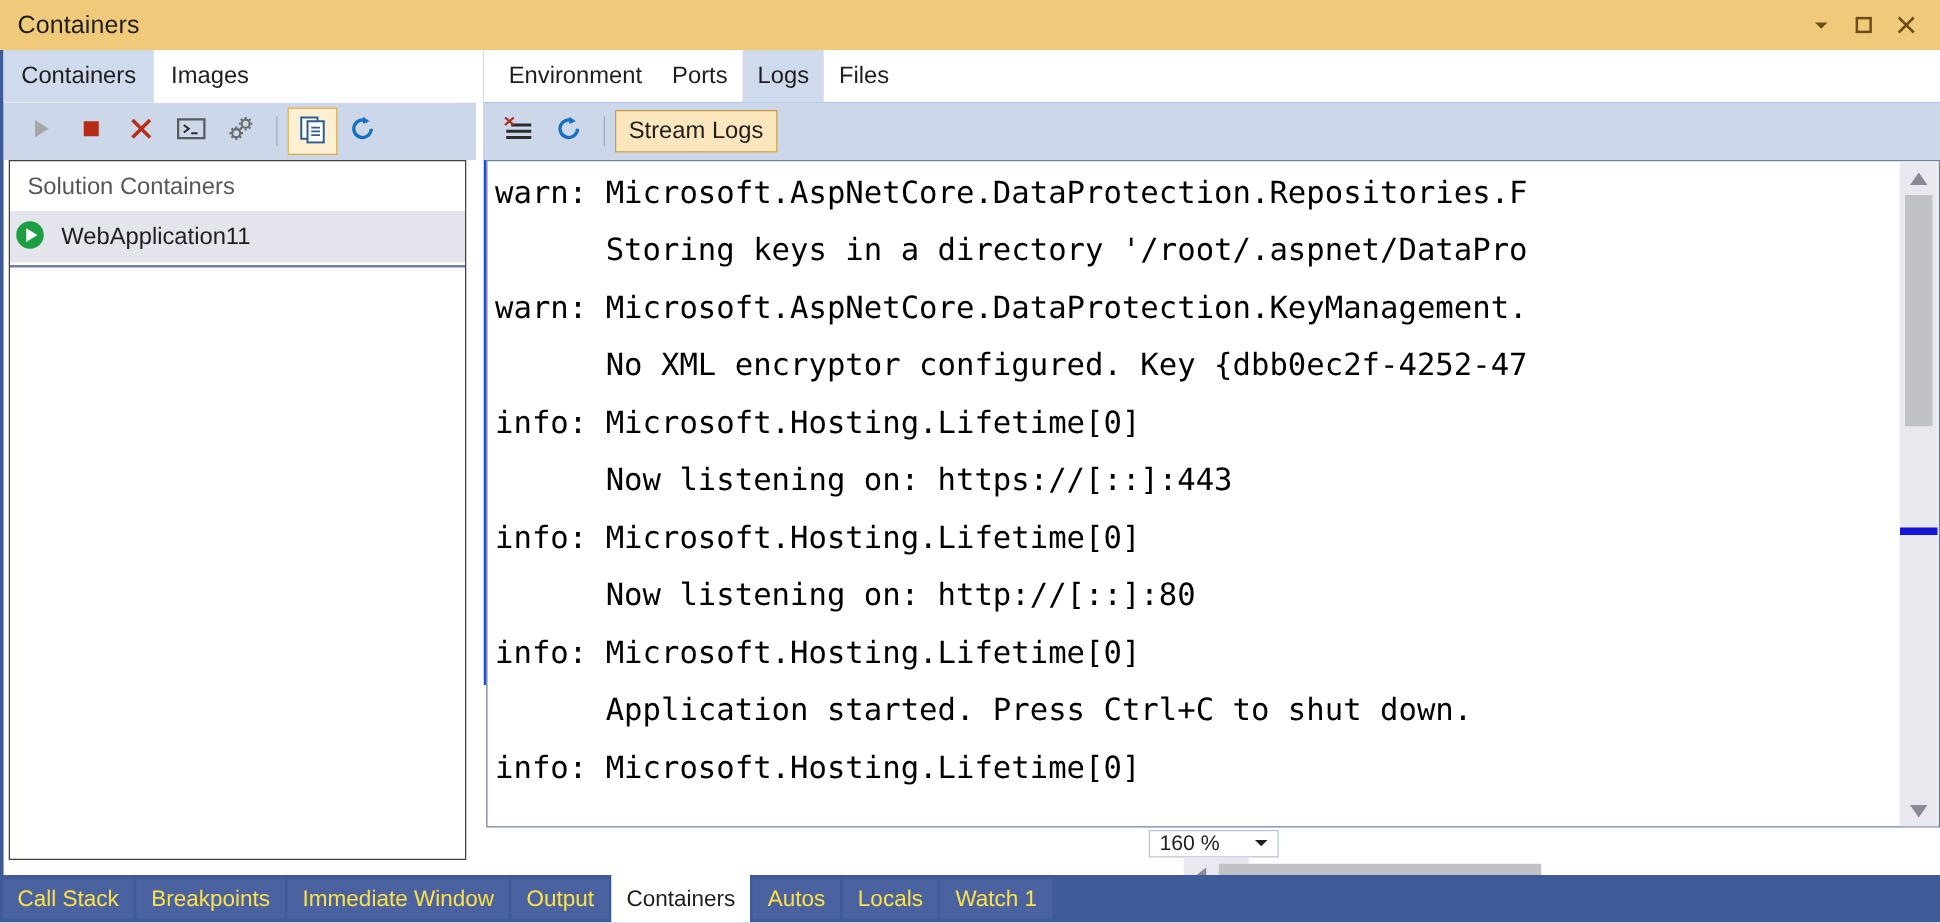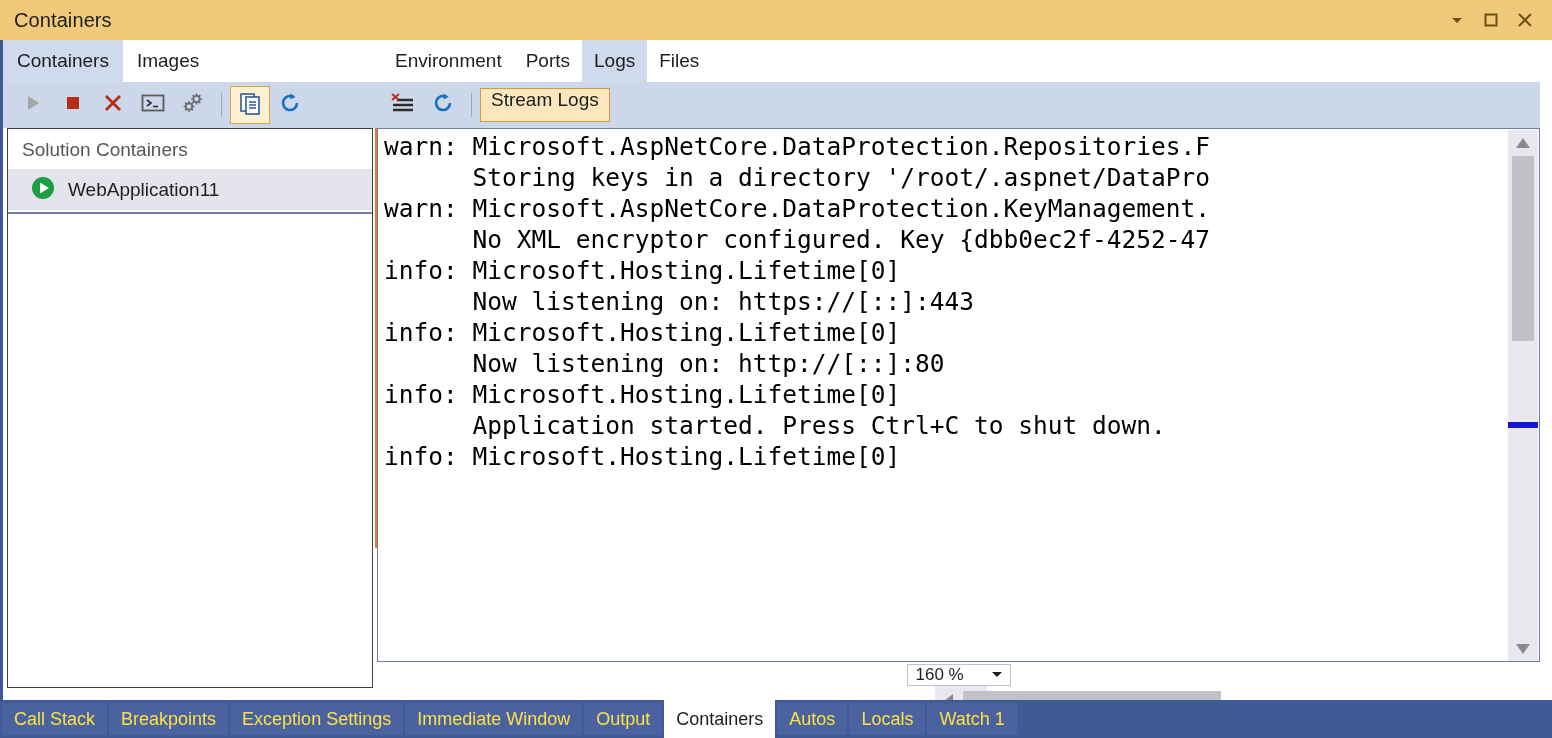--- a/index.html
+++ b/index.html
@@ -125,21 +125,21 @@
   .list-group-header {
     font-size: 19px;
     color: #575757;
     padding: 10px 0 8px 14px;
   }
   .list-row {
     display: flex;
     align-items: center;
     gap: 12px;
     height: 40px;
-    padding-left: 22px;
+    padding-left: 3px;
     background: #e4e4ed;
     border-top: 1px solid #e4e4ed;
   }
   .list-row-label {
     font-size: 19px;
     color: #1e1e1e;
   }
   .list-divider {
     height: 2px;
     background: #6f80a8;
@@ -150,23 +150,23 @@
   .splitter {
     position: absolute;
     left: 378px; top: 0;
     width: 6px; height: 660px;
     background: #ffffff;
   }
 
   
   .right-pane {
     position: absolute;
-    left: 372px; top: 0;
+    left: 384px; top: 0;
     width: 1165px; height: 508px;
-    background: #f97316;
+    background: #1d4ed8;
   }
   .right-tabs {
     height: 42px;
     display: flex;
     align-items: stretch;
     background: #ffffff;
     padding-left: 8px;
   }
   .right-tab {
     display: flex;
@@ -182,20 +182,21 @@
   .logs-toolbar {
     height: 46px;
     background: #ccd7ea;
     display: flex;
     align-items: center;
     padding-left: 8px;
   }
   .stream-btn {
     height: 34px;
     display: flex;
+    align-items: center;
     padding: 0 10px;
     font-size: 19px;
     color: #1e1e1e;
     background: #fbe6bd;
     border: 1px solid #cf9b3c;
     box-sizing: border-box;
   }
 
   .logs-area {
     position: absolute;
@@ -206,21 +207,21 @@
     border: 1px solid #6f80a8;
     box-sizing: border-box;
     overflow: hidden;
   }
   .logs-text {
     position: absolute;
     left: 6px; top: 2px;
     width: 1110px;
     font-family: "DejaVu Sans Mono", "Liberation Mono", monospace;
     font-size: 24.5px;
-    line-height: 31px;
+    line-height: 46px;
     color: #000000;
     white-space: pre;
     letter-spacing: 0px;
   }
 
   
   .vscroll {
     position: absolute;
     right: 1px; top: 1px;
     width: 30px;
@@ -544,23 +545,20 @@
   </div>
 
   <div class="bottom-bar">
     <div class="bottom-tab">
         <span>Call Stack</span>
       </div>
     <div class="bottom-tab">
         <span>Breakpoints</span>
       </div>
     <div class="bottom-tab">
-        <span>Exception Settings</span>
-      </div>
-    <div class="bottom-tab">
         <span>Immediate Window</span>
       </div>
     <div class="bottom-tab">
         <span>Output</span>
       </div>
     <div class="bottom-tab selected">
         <span>Containers</span>
       </div>
     <div class="bottom-tab">
         <span>Autos</span>

